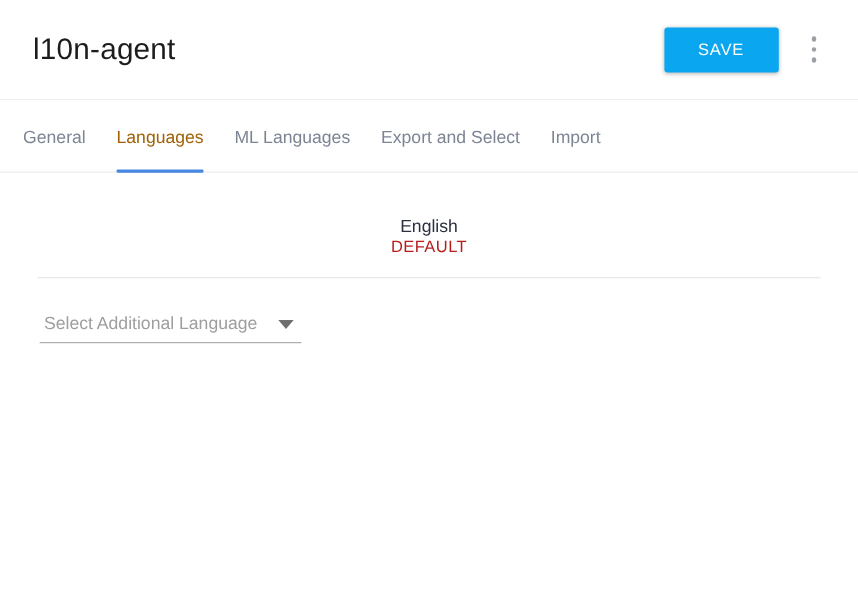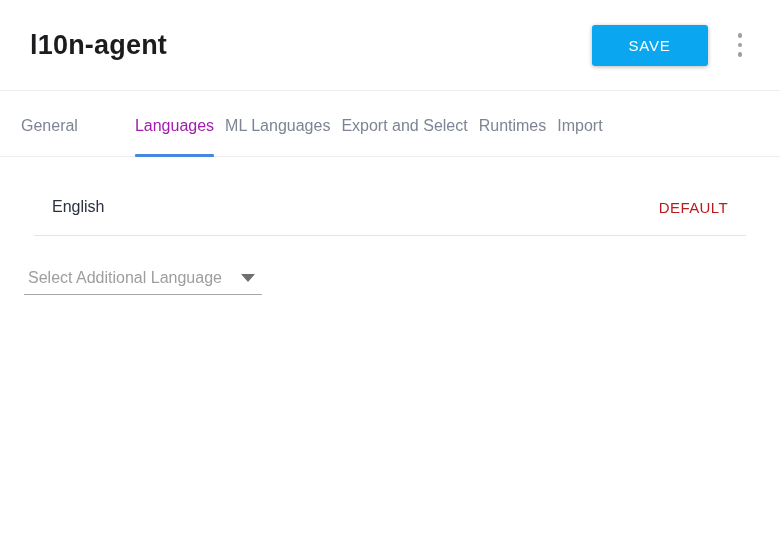--- a/index.html
+++ b/index.html
@@ -19,27 +19,27 @@
     align-items: center;
     height: 91px;
     padding: 0 34px 0 30px;
     border-bottom: 1px solid #ededed;
     box-sizing: border-box;
     background: #ffffff;
   }
   .agent-title {
     flex: 1;
     font-size: 27px;
-    font-weight: 700;
+    font-weight: 400;
     color: #1c1c1e;
     letter-spacing: 0.2px;
     white-space: nowrap;
   }
   .save-btn {
-    width: 116px;
+    width: 104px;
     height: 41px;
     background: #0aa7f0;
     color: #ffffff;
     font-family: "Liberation Sans", sans-serif;
     font-size: 15px;
     letter-spacing: 0.8px;
     border: none;
     border-radius: 3px;
     box-shadow: 0 1px 4px rgba(0,0,0,0.28);
     cursor: pointer;
@@ -60,74 +60,75 @@
     width: 4.5px;
     height: 4.5px;
     border-radius: 50%;
     background: #9aa0a6;
   }
 
   
   .tabbar {
     display: flex;
     align-items: stretch;
-    gap: 11px;
+    gap: 28px;
     height: 66px;
     padding-left: 21px;
     border-bottom: 1px solid #ececec;
     box-sizing: border-box;
     background: #ffffff;
   }
   .tab {
     position: relative;
     display: flex;
     align-items: center;
     font-size: 16px;
     color: #7d8594;
     cursor: pointer;
     white-space: nowrap;
     padding-top: 4px;
   }
-  .tab.active { color: #a21caf; margin-left: 46px; }
+  .tab.active { color: #a16207; }
   .tab.active::after {
     content: "";
     position: absolute;
     left: 0;
     right: 0;
     bottom: -1px;
     height: 3px;
     background: #4687e0;
     border-radius: 1px;
   }
 
   
   .lang-row {
     display: flex;
     justify-content: space-between;
     align-items: center;
     margin-top: 41px;
     padding: 0 52px;
+    flex-direction: column;
   }
   .lang-name {
     font-size: 16px;
     color: #2a3040;
   }
   .lang-badge {
     font-size: 15px;
     color: #b91c1c;
     letter-spacing: 0.4px;
   }
   .row-divider {
     margin: 19px 34px 0 34px;
     border: none;
     border-top: 1px solid #e4e4e4;
     height: 0;
   }
   .lang-select {
-    margin: 33px 0 0 24px;
+    margin: 33px 0 0 36px;
     width: 238px;
     display: flex;
     align-items: center;
     justify-content: space-between;
     padding: 0 7px 7px 4px;
     border-bottom: 1px solid #a6a6a6;
     box-sizing: border-box;
     cursor: pointer;
   }
   .lang-select .placeholder {
@@ -155,21 +156,20 @@
     <span class="dot"></span>
     <span class="dot"></span>
   </div>
 </div>
 
 <div class="tabbar">
   <div class="tab">General</div>
   <div class="tab active">Languages</div>
   <div class="tab">ML Languages</div>
   <div class="tab">Export and Select</div>
-  <div class="tab">Runtimes</div>
   <div class="tab">Import</div>
 </div>
 
 <div>
   <div class="lang-row">
     <span class="lang-name">English</span>
     <span class="lang-badge">DEFAULT</span>
   </div>
   <hr class="row-divider">
 

